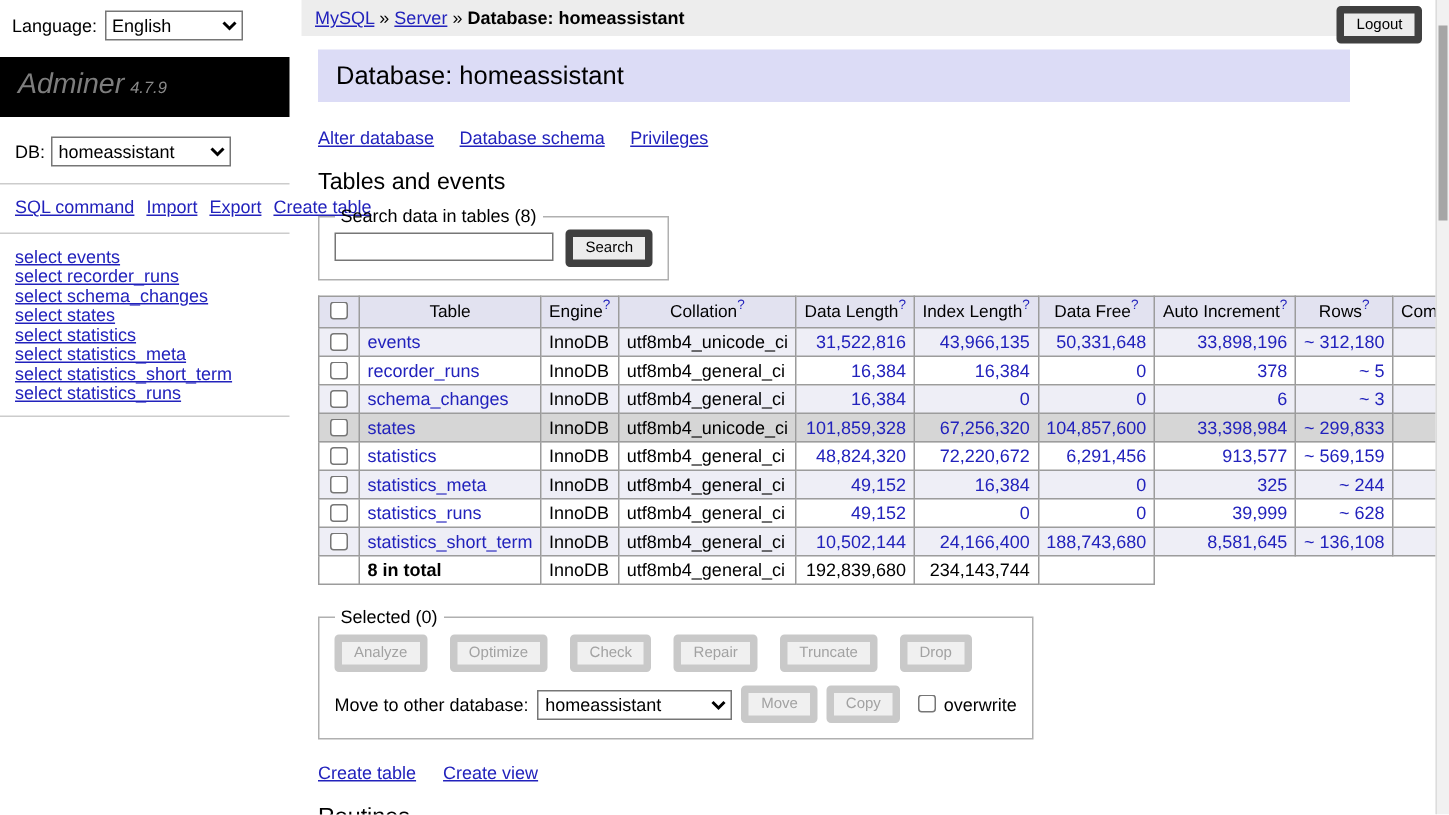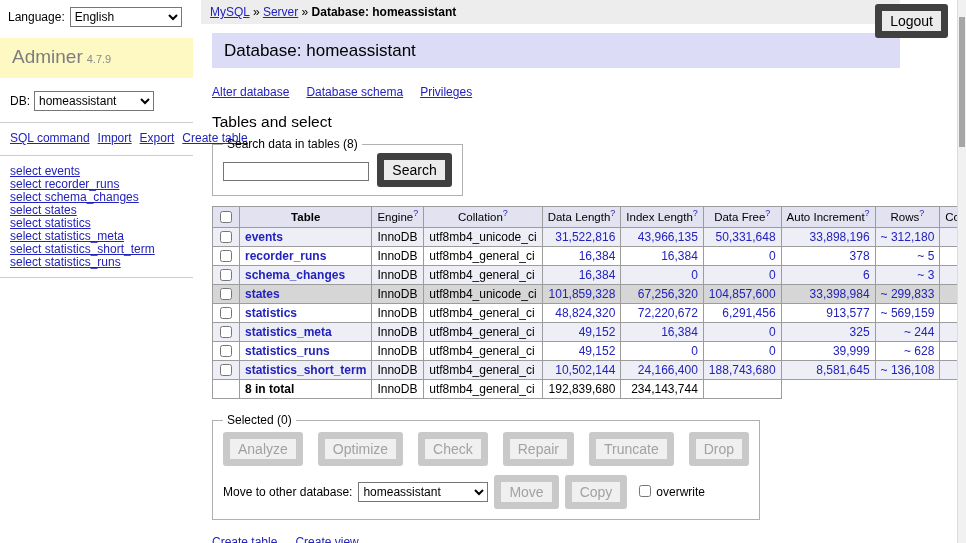--- a/index.html
+++ b/index.html
@@ -1,33 +1,33 @@
 <!DOCTYPE html>
 <html><head>
 <meta charset="utf-8">
 <style>
   *{box-sizing:border-box}
   html,body{margin:0;padding:0}
   body{width:966px;height:543px;overflow:hidden;position:relative;background:#fff;color:#000;
        font-family:"Liberation Sans",sans-serif;font-size:12px}
   a{color:#2222bc;text-decoration:underline;cursor:pointer}
-  button{font-family:"Liberation Sans",sans-serif;font-size:14px;color:#000;background:#ececec;
-         border:7px solid #404040;border-radius:3px;padding:2px 8px;cursor:pointer}
+  button{font-family:"Liberation Sans",sans-serif;font-size:10px;color:#000;background:#ececec;
+         border:5px solid #404040;border-radius:3px;padding:2px 8px;cursor:pointer}
   button:disabled{color:#a2a2a2;background:#f0f0f0;border-color:#c9c9c9;cursor:default}
   select{font-family:"Liberation Sans",sans-serif;font-size:12px;background:#fff;border:1px solid #767676;height:20px}
   input[type=checkbox]{width:12px;height:12px;margin:0 2px;vertical-align:middle}
 
   .layout{display:flex;height:100%}
 
   
   .sidebar{width:193px;flex:none}
   .lang{padding:7px 8px;white-space:nowrap}
-  .lang select{width:112px;margin-left:5px}
-  h1.logo{margin:4px 0 0;background:#fef9c3;padding:9px 12px;font-size:19px;line-height:19px;
-          color:#7d7d7d;font-weight:400}
+  .lang select{width:92px;margin-left:5px}
+  h1.logo{margin:4px 0 0;background:#000000;padding:9px 12px;font-size:19px;line-height:19px;
+          color:#7d7d7d;font-style:italic;font-weight:400}
   h1.logo .ver{font-size:11px;color:#8a8a8a;margin-left:4px}
   .dbrow{padding:13px 10px 11px;border-bottom:1px solid #ccc;white-space:nowrap}
   .dbrow select{width:120px;margin-left:4px}
   .actions{padding:8px 10px 9px;border-bottom:1px solid #ccc}
   .actions .wrapbox{width:155px;line-height:15px}
   .actions a{margin-right:8px;white-space:nowrap}
   .tbl-links{margin:0;padding:9px 10px 8px;border-bottom:1px solid #ccc}
   .tbl-links a{display:block;line-height:13px;white-space:nowrap}
 
   
@@ -44,24 +44,24 @@
 
   fieldset{border:1px solid #b0b0b0;margin:0;width:max-content}
   legend{padding:0 4px;font-size:12px}
   fieldset.search{margin-top:7px;padding:2px 10px 8px}
   .search input[type=text]{width:146px;height:19px;border:1px solid #767676;font:inherit;font-size:12px;padding:1px 3px}
   .search button{margin-left:5px}
 
   table.tables{border-collapse:collapse;margin-top:10px;font-size:12px}
   .tables th,.tables td{border:1px solid #9c9c9c;padding:1.5px 5px;line-height:15px;white-space:nowrap}
   .tables th{background:#e2e2f0;font-weight:400;font-size:11.5px;padding:2.5px 5px;text-align:center}
-  .tables th.col-name{font-weight:700}
+  .tables th.col-name{font-weight:400}
   .tables sup{font-size:9px;line-height:0}
   .tables a{text-decoration:none}
-  .tables td.nm a{font-weight:700}
+  .tables td.nm a{font-weight:400}
   .tables td.num{text-align:right}
   .tables td.num.blk{color:#000000}
   .tables td.cb,.tables th.col-cb{text-align:center}
   .tables tr.shade{background:#eeeef6}
   .tables tr.hl{background:#d6d6d6}
   .tables tr.total td{background:#fff}
   .tables tr.total td.lbl{font-weight:700}
   .tables td.nb{border:none}
   .col-cb{width:23px}.col-name{width:118px}.col-engine{width:47px}.col-collation{width:98px}
   .col-data_length{width:72px}.col-index_length{width:76px}.col-data_free{width:64px}
@@ -114,21 +114,21 @@
 
     <div class="content">
       <h2 class="band">Database: homeassistant</h2>
 
       <p class="navlinks">
           <a href="#">Alter database</a>
           <a href="#">Database schema</a>
           <a href="#">Privileges</a>
         </p>
 
-      <h3>Tables and select</h3>
+      <h3>Tables and events</h3>
 
       <fieldset class="search">
         <legend>Search data in tables (8)</legend>
         <input type="text" value="" style="">
         <button>Search</button>
       </fieldset>
 
       <table class="tables">
         <thead>
             <tr>

